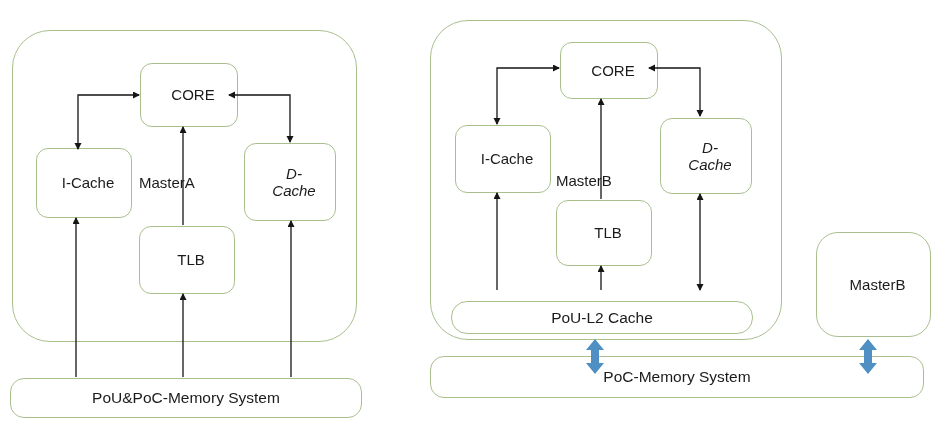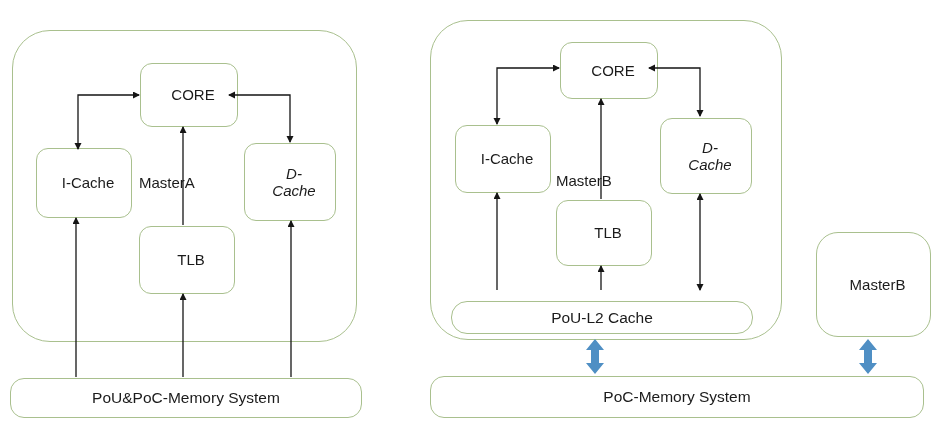--- a/index.html
+++ b/index.html
@@ -46,21 +46,21 @@
 
   
   .r-container{left:430px;top:20px;width:350px;height:318px;}
   .r-core{left:560px;top:42px;width:88px;height:55px;}
   .r-icache{left:455px;top:125px;width:86px;height:66px;}
   .r-dcache{left:660px;top:118px;width:82px;height:74px;}
   .r-tlb{left:556px;top:200px;width:86px;height:64px;}
   .r-master{left:556px;top:172px;width:92px;}
   .r-l2{left:451px;top:291px;width:300px;height:31px;border-radius:16px;margin-top:10px;}
   .r-masterc{left:816px;top:232px;width:105px;height:103px;border-radius:22px;}
-  .r-memory{left:430px;top:376px;width:492px;height:40px;}
+  .r-memory{left:430px;top:356px;width:492px;height:40px;}
 </style>
 </head>
 <body>
 
 <div class="canvas">
 
   <div class="container l-container"></div>
   <div class="box l-core">
     <span>CORE</span>
   </div>

